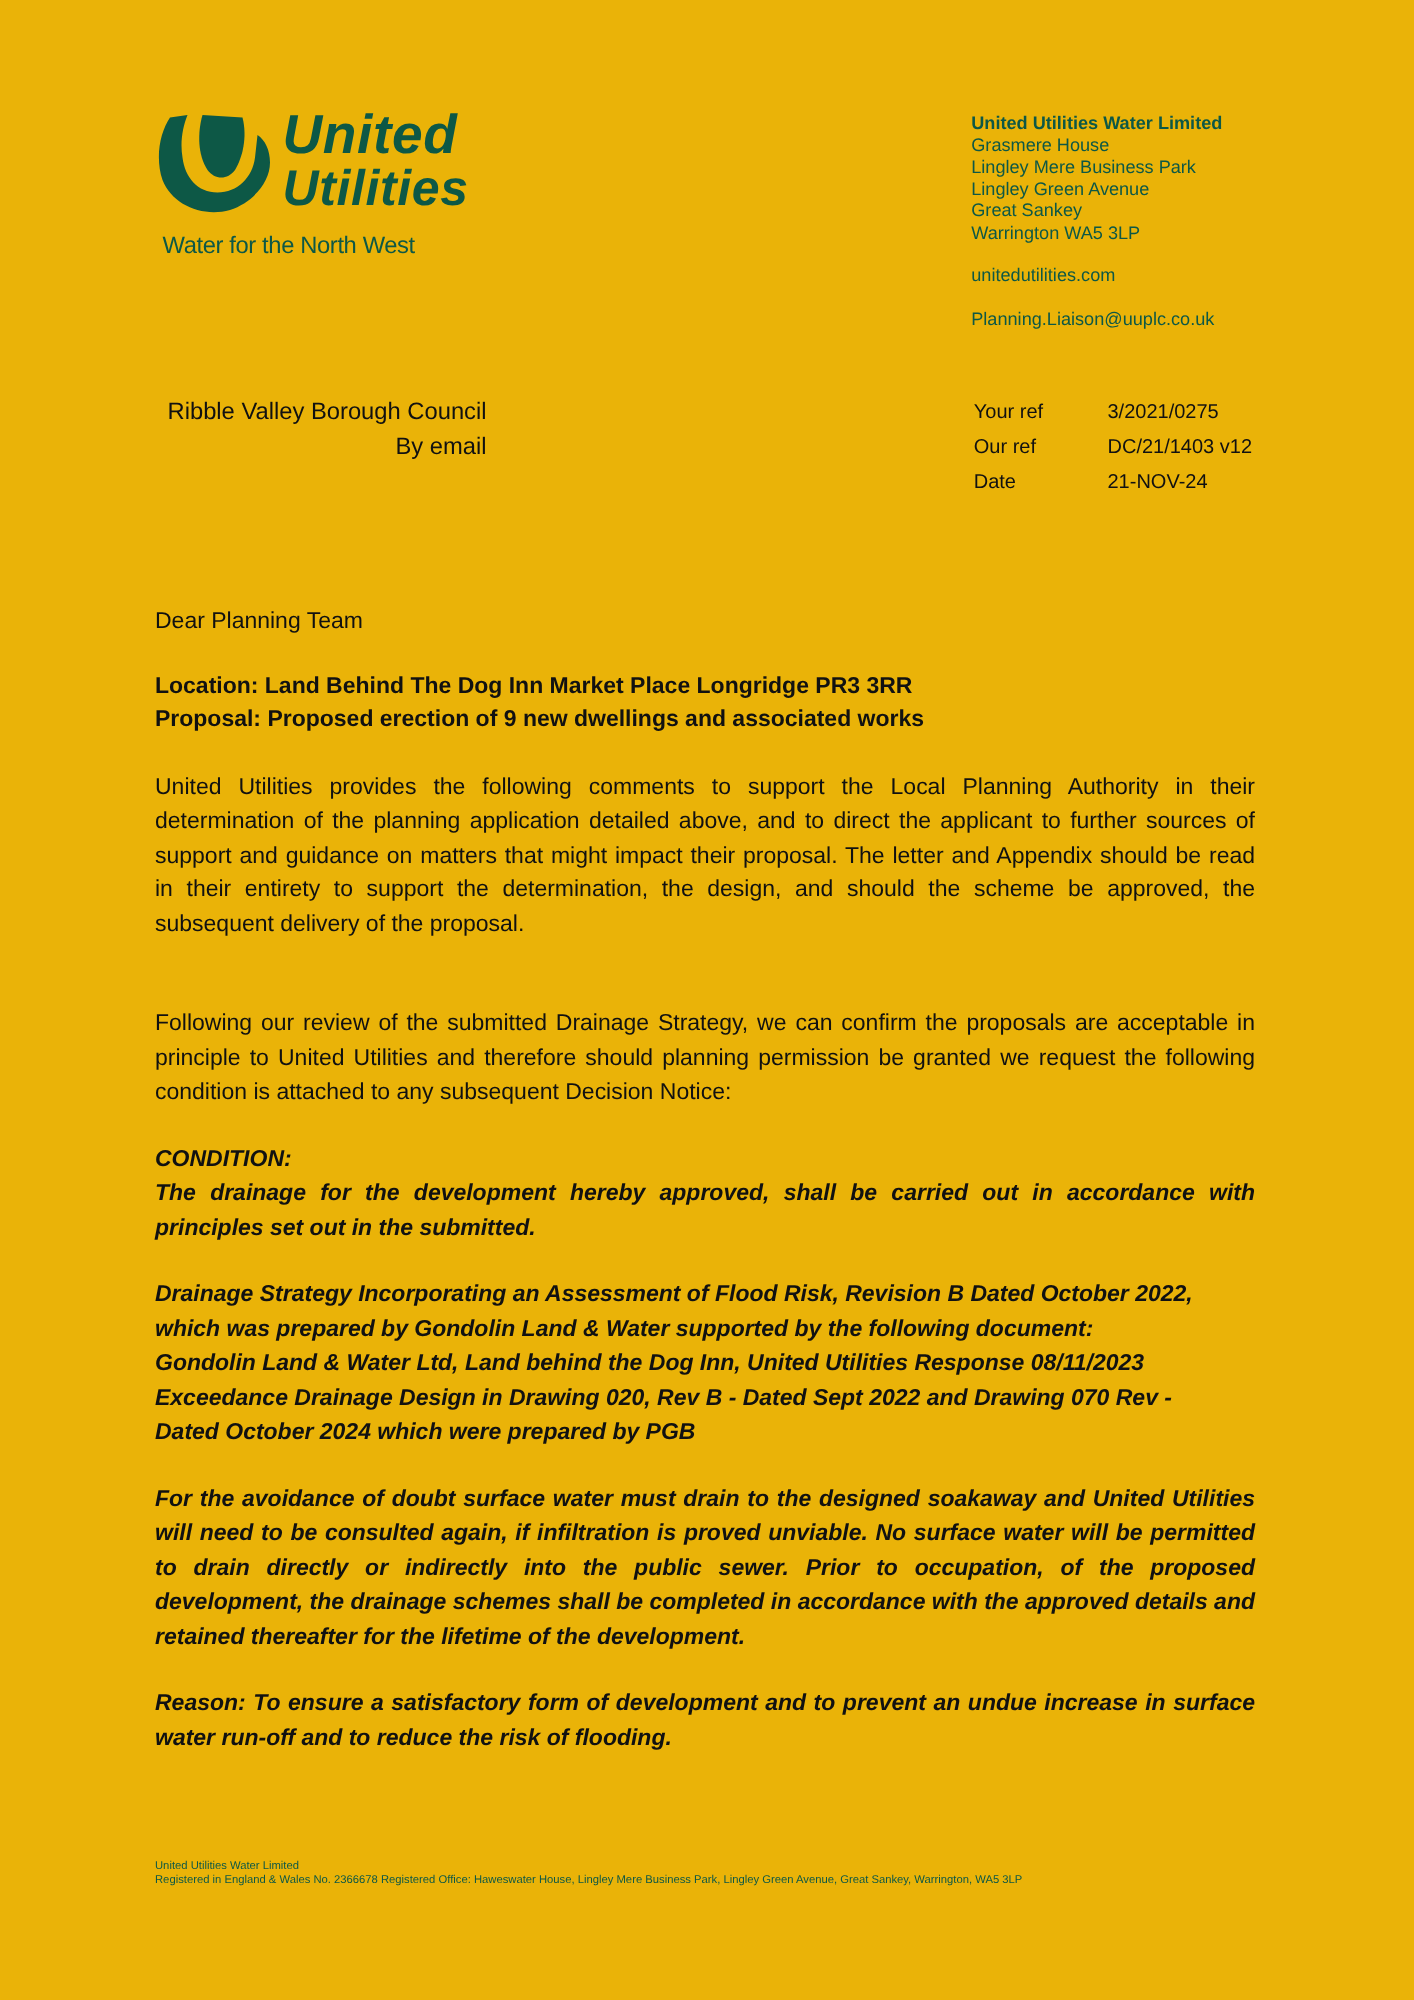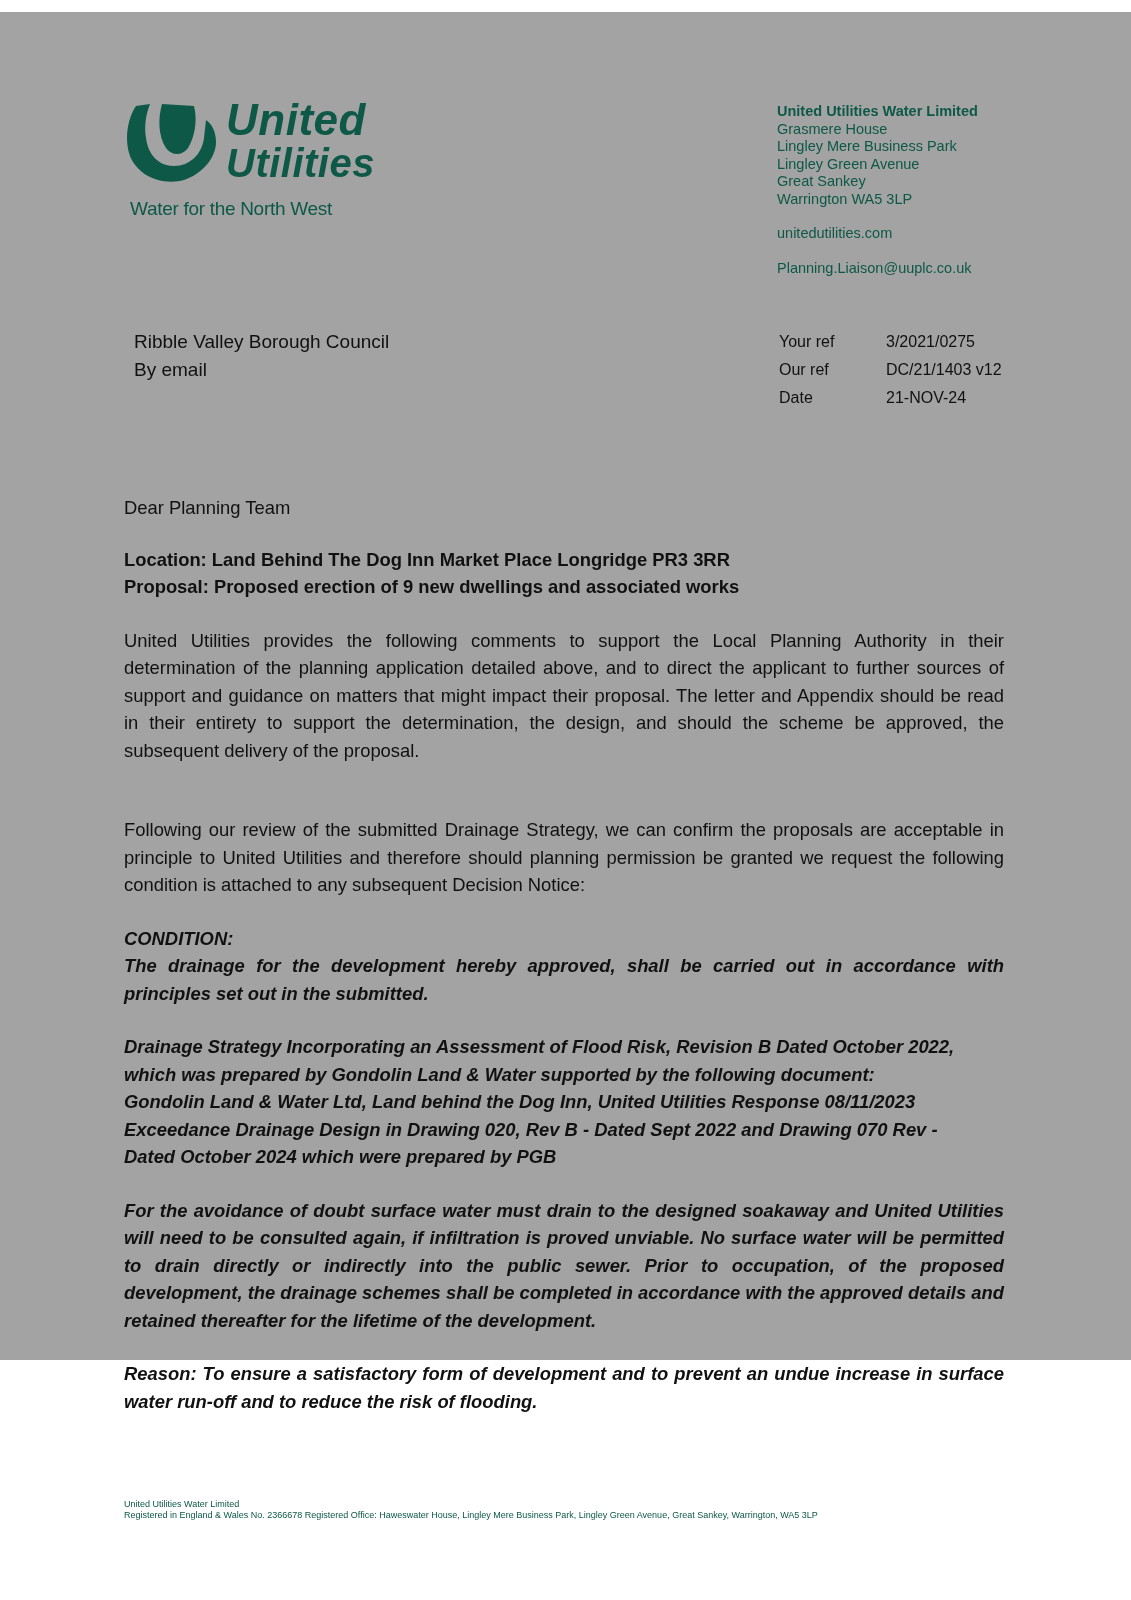--- a/index.html
+++ b/index.html
@@ -1,33 +1,33 @@
 <!DOCTYPE html>
 <html><head>
 <meta charset="utf-8">
 <style>
   html, body { margin: 0; padding: 0; background: #ffffff; }
   body { width: 1131px; height: 1600px; position: relative; overflow: hidden; color: #111; }
-  .page { position: absolute; left: 0; top: 12px; width: 1131px; height: 1348px; background: #a3a3a3; }
+  .page { position: absolute; left: 0; top: 0; width: 1131px; height: 1600px; background: #eab308; }
 
   
   .logo { position: absolute; left: 122px; top: 86px; width: 270px; height: 130px; }
   .logo svg { position: absolute; left: 0; top: 0; }
   .logo-word { position: absolute; font-family: "Liberation Sans", sans-serif; font-style: italic; font-weight: bold; color: #0d5846; letter-spacing: 0.5px; }
   .logo-united { left: 104px; top: 0px; font-size: 44px; line-height: 44px; }
   .logo-utilities { left: 104px; top: 44px; font-size: 40px; line-height: 42px; }
   .logo-tagline { position: absolute; left: 8px; top: 100px; font-family: "Liberation Sans", sans-serif; font-size: 19px; color: #0d5846; white-space: nowrap; letter-spacing: -0.3px; }
 
   
   .address { position: absolute; left: 777px; top: 91px; font-family: "Liberation Sans", sans-serif; font-size: 14.5px; line-height: 17.5px; color: #0d5846; }
   .address .company { font-weight: bold; }
   .address .gap { height: 17px; }
 
   
-  .recipient { position: absolute; left: 134px; top: 316px; font-family: "Liberation Sans", sans-serif; font-size: 19px; line-height: 28px; color: #111; }
+  .recipient { position: absolute; left: 134px; top: 316px; font-family: "Liberation Sans", sans-serif; font-size: 19px; line-height: 28px; color: #111; text-align: right; }
 
   
   .refs { position: absolute; left: 779px; top: 316px; font-family: "Liberation Sans", sans-serif; font-size: 16px; line-height: 28px; color: #111; }
   .ref-row { display: flex; }
   .ref-label { width: 107px; }
 
   
   .body { position: absolute; left: 124px; top: 482px; width: 880px; font-family: "Liberation Sans", sans-serif; font-size: 18.4px; line-height: 27.5px; color: #111; }
   .body p { margin: 0; text-align: justify; }
   .salutation { margin-bottom: 24px !important; }

